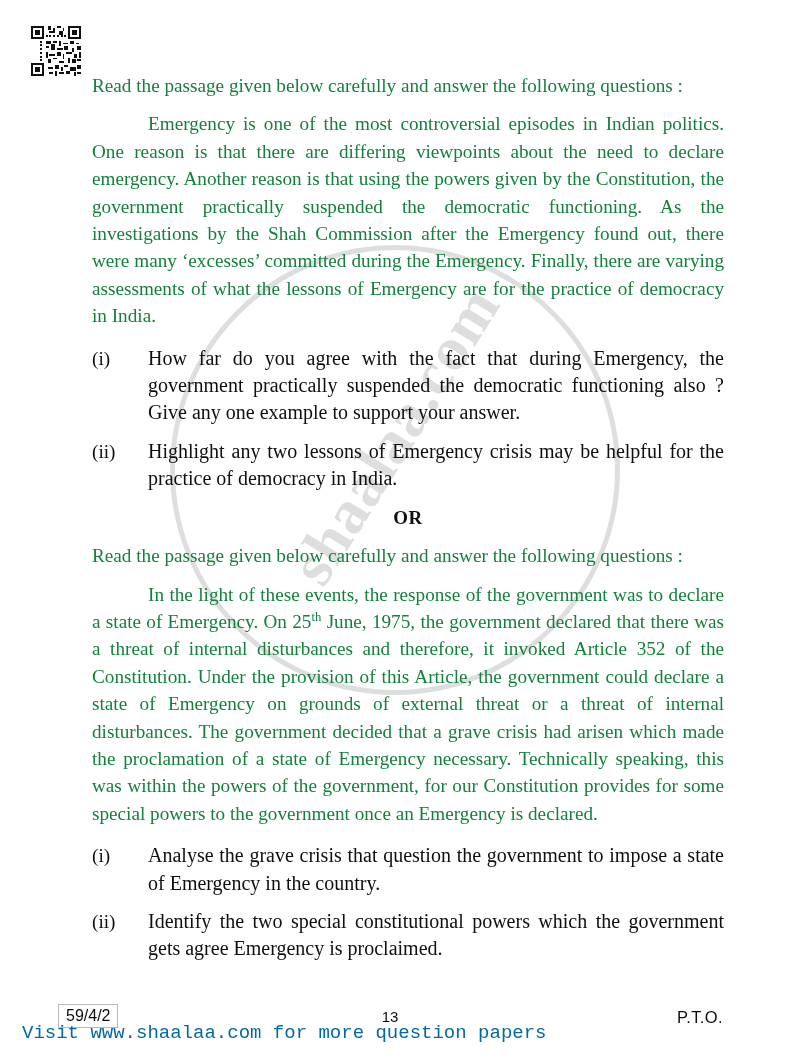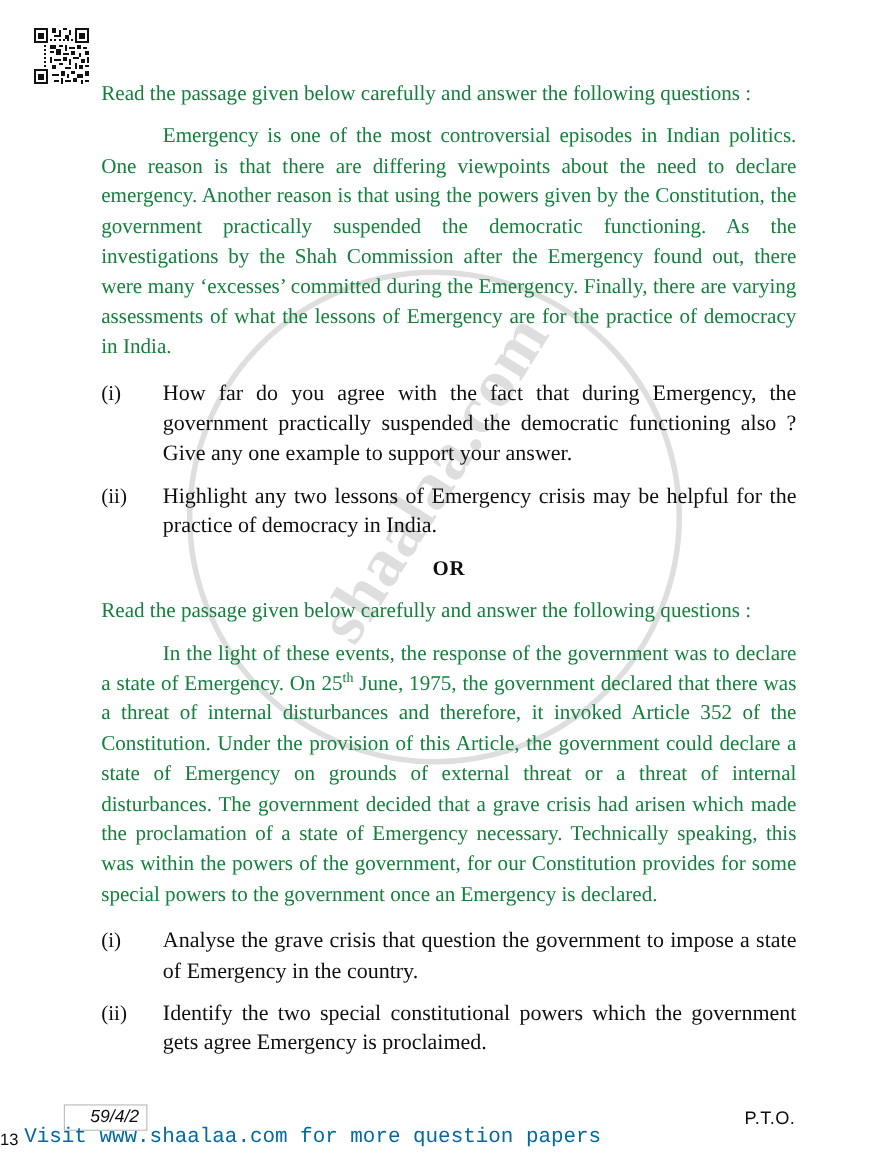--- a/index.html
+++ b/index.html
@@ -114,39 +114,37 @@
     vertical-align: super;
     line-height: 0;
   }
 
   
   #footer { z-index: 5; }
   #paper-code-box {
     position: absolute;
     left: 58px;
     top: 1004px;
-    padding: 2px 7px 3px 23px;
+    padding: 2px 7px 3px 7px;
     border: 1px solid #b9b9b9;
     font-family: "Liberation Sans", "DejaVu Sans", sans-serif;
     font-size: 16px;
     color: #0d0d0d;
     background: transparent;
     line-height: 17px;
-    font-style: italic;
   }
   #page-number {
     position: absolute;
     left: 0;
     top: 1008px;
     width: 780px;
-    text-align: left;
+    text-align: center;
     font-family: "Liberation Sans", "DejaVu Sans", sans-serif;
     font-size: 15px;
     color: #0d0d0d;
-    margin-top: 20px;
   }
   #pto {
     position: absolute;
     right: 77px;
     top: 1008px;
     font-family: "Liberation Sans", "DejaVu Sans", sans-serif;
     font-size: 16.5px;
     letter-spacing: .4px;
     color: #0d0d0d;
   }

